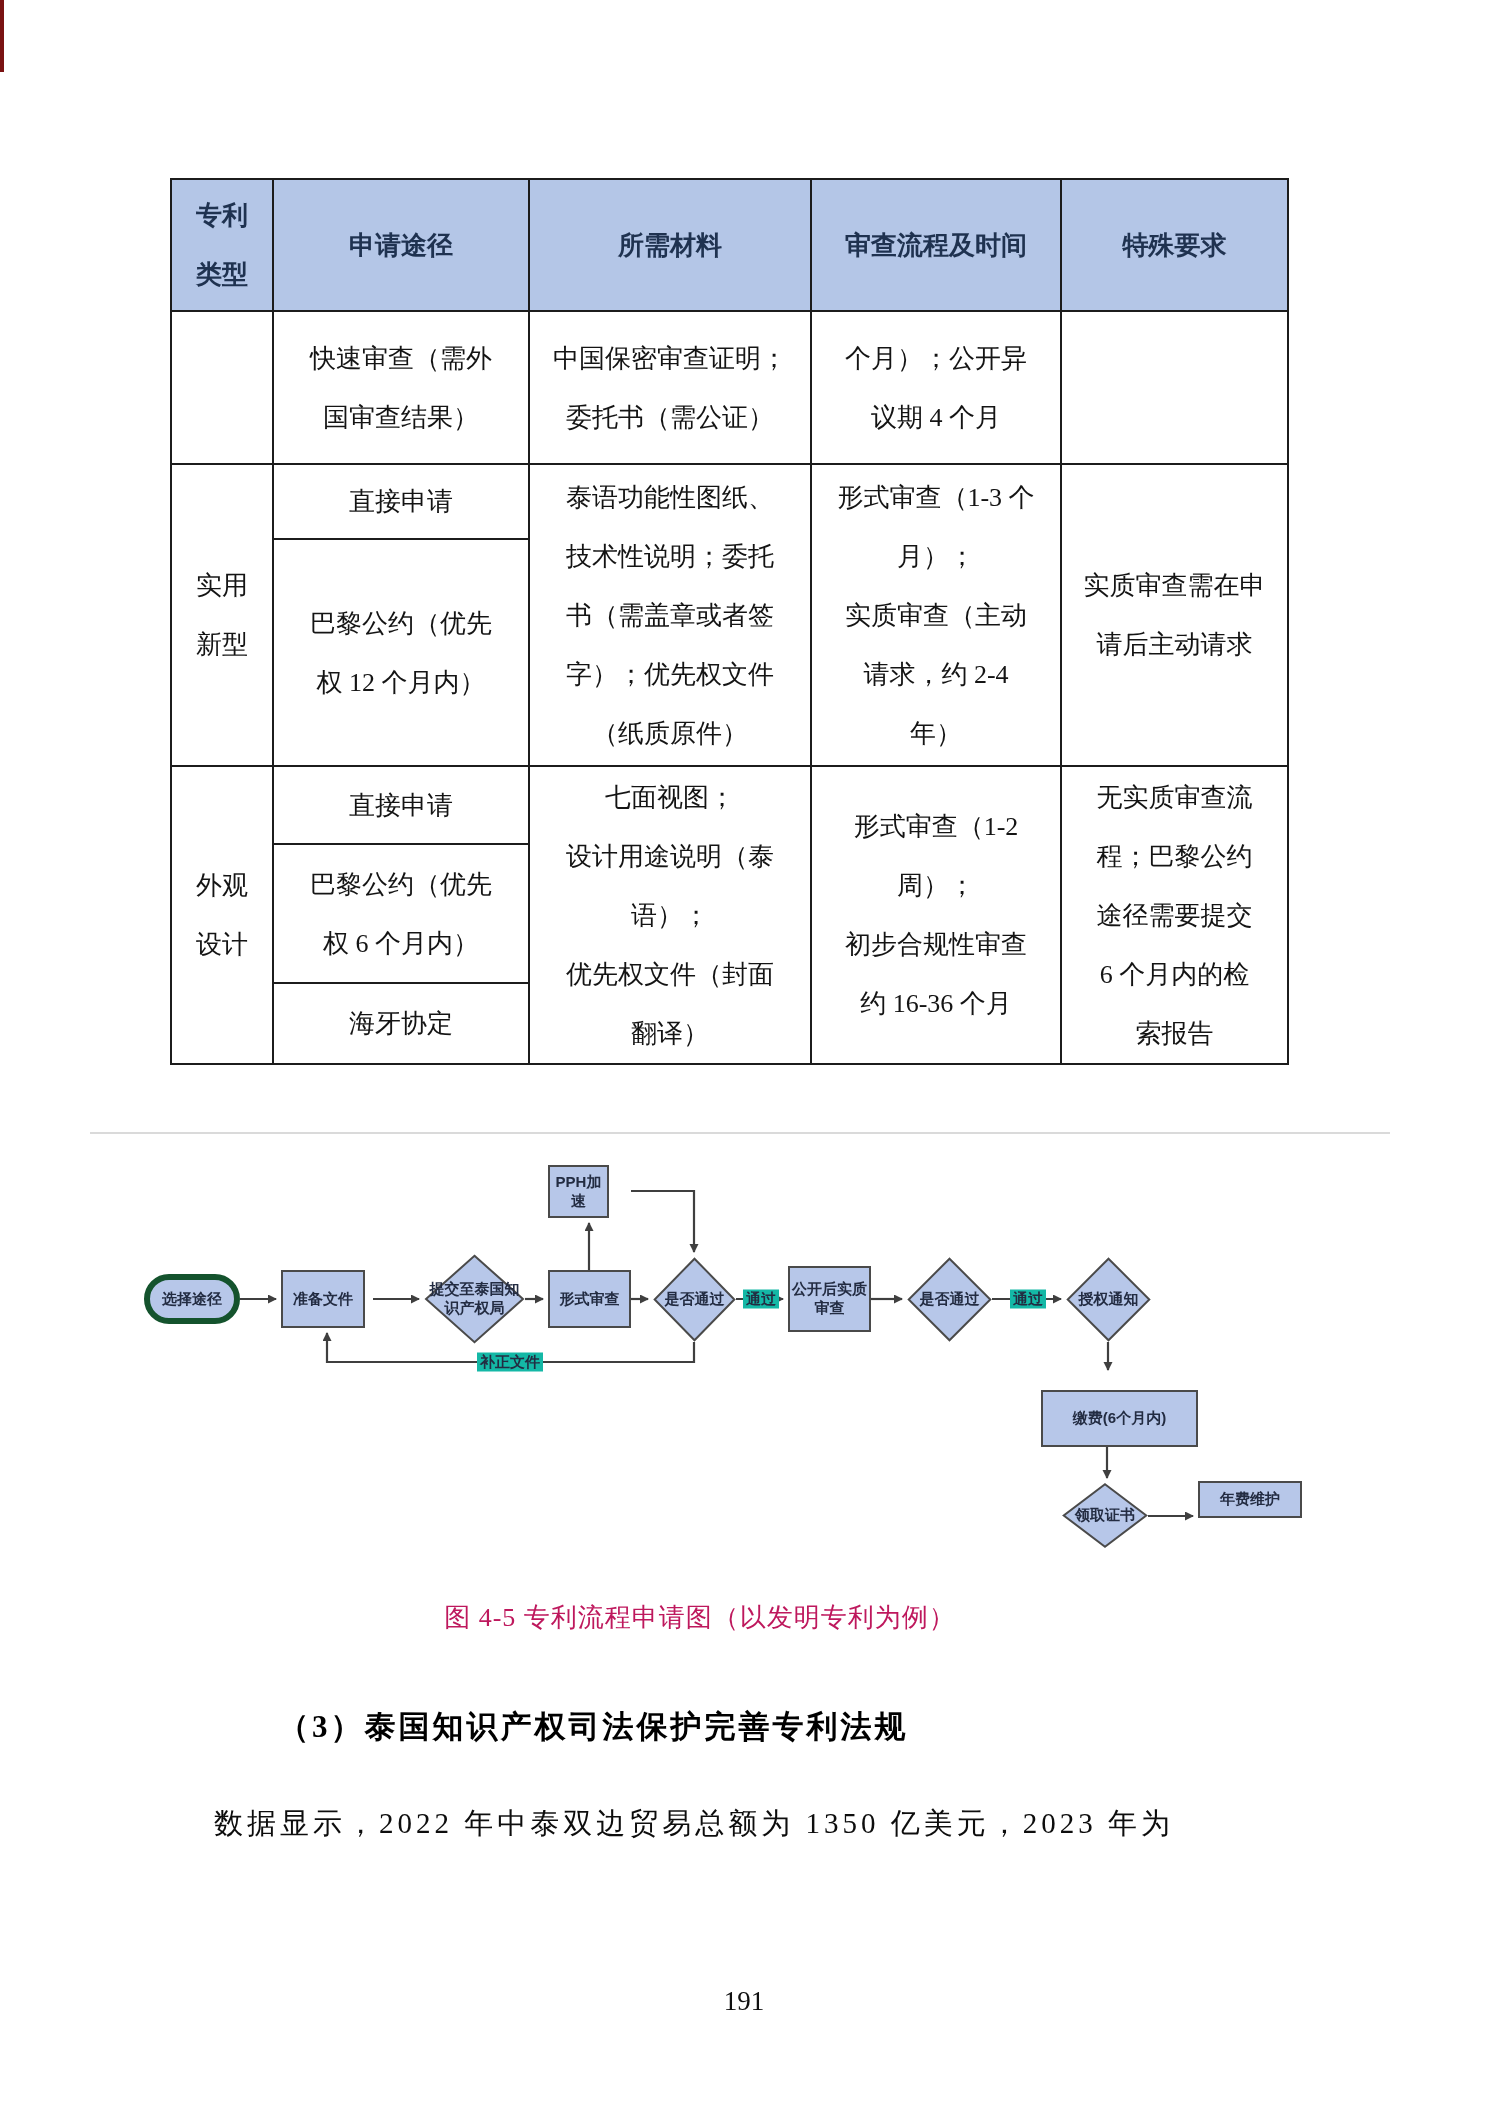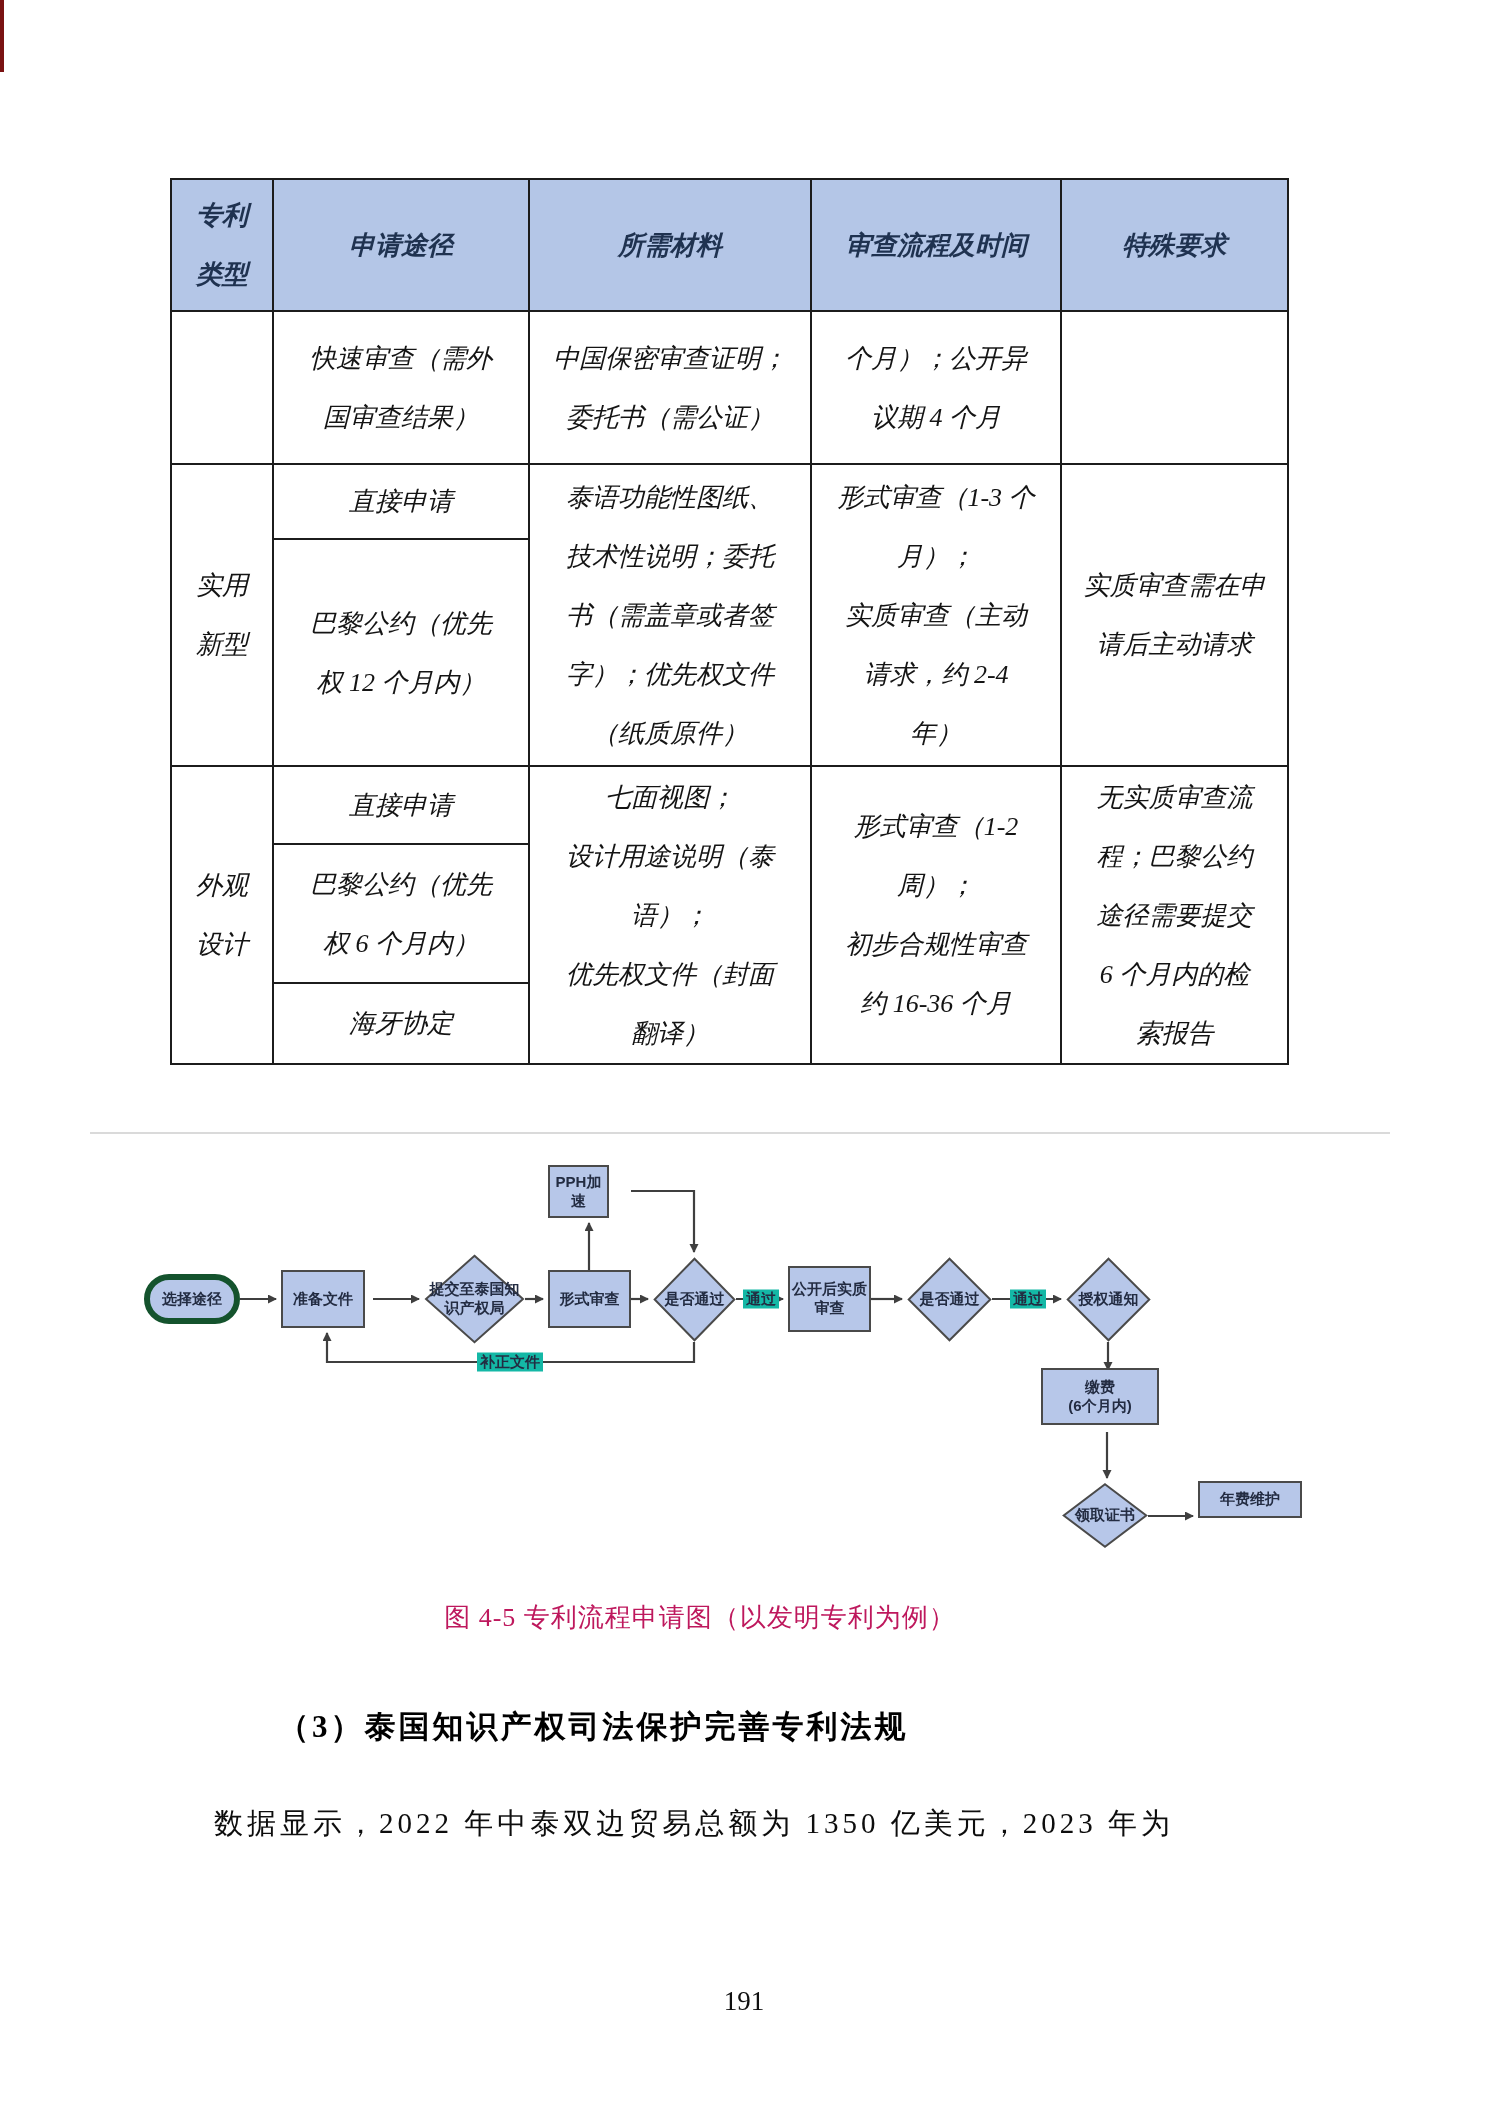--- a/index.html
+++ b/index.html
@@ -12,21 +12,21 @@
 
   
   table.patent-table{
     position:absolute;left:170px;top:178px;
     border-collapse:collapse;table-layout:fixed;width:1117px;
   }
   .patent-table td,.patent-table th{
     border:2px solid #1c1c1c;
     text-align:center;vertical-align:middle;
     font-size:26px;line-height:59px;font-weight:normal;
-    white-space:pre-line;padding:0 16px;overflow:hidden;font-style:italic;
+    white-space:pre-line;padding:0 16px;overflow:hidden;
   }
   .patent-table th{
     background:#b4c6e7;color:#1f3250;font-weight:600;
   }
   .patent-table td{color:#141414;}
   .col-path{padding:0 24px;}
 
   
   .section-divider{position:absolute;left:90px;top:1132px;width:1300px;height:2px;background:#dadada;}
 
@@ -222,21 +222,21 @@
       <span class="dtext">是否通过</span>
     </div>
 
     <div class="fc-node fc-diamond" style="left:976px;top:117px;width:85px;height:85px">
       <svg class="dshape" viewBox="0 0 100 100" preserveAspectRatio="none">
           <polygon points="50,2 98,50 50,98 2,50"></polygon>
         </svg>
       <span class="dtext">授权通知</span>
     </div>
 
-    <div class="fc-node fc-rect" style="left:951px;top:228px;width:118px;height:57px;flex-direction:column">
+    <div class="fc-node fc-rect" style="left:951px;top:250px;width:157px;height:57px;flex-direction:row">
       <span>缴费</span>
       <span>(6个月内)</span>
     </div>
 
     <div class="fc-node fc-diamond" style="left:972px;top:343px;width:86px;height:65px">
       <svg class="dshape" viewBox="0 0 100 100" preserveAspectRatio="none">
           <polygon points="50,2 98,50 50,98 2,50"></polygon>
         </svg>
       <span class="dtext">领取证书</span>
     </div>

